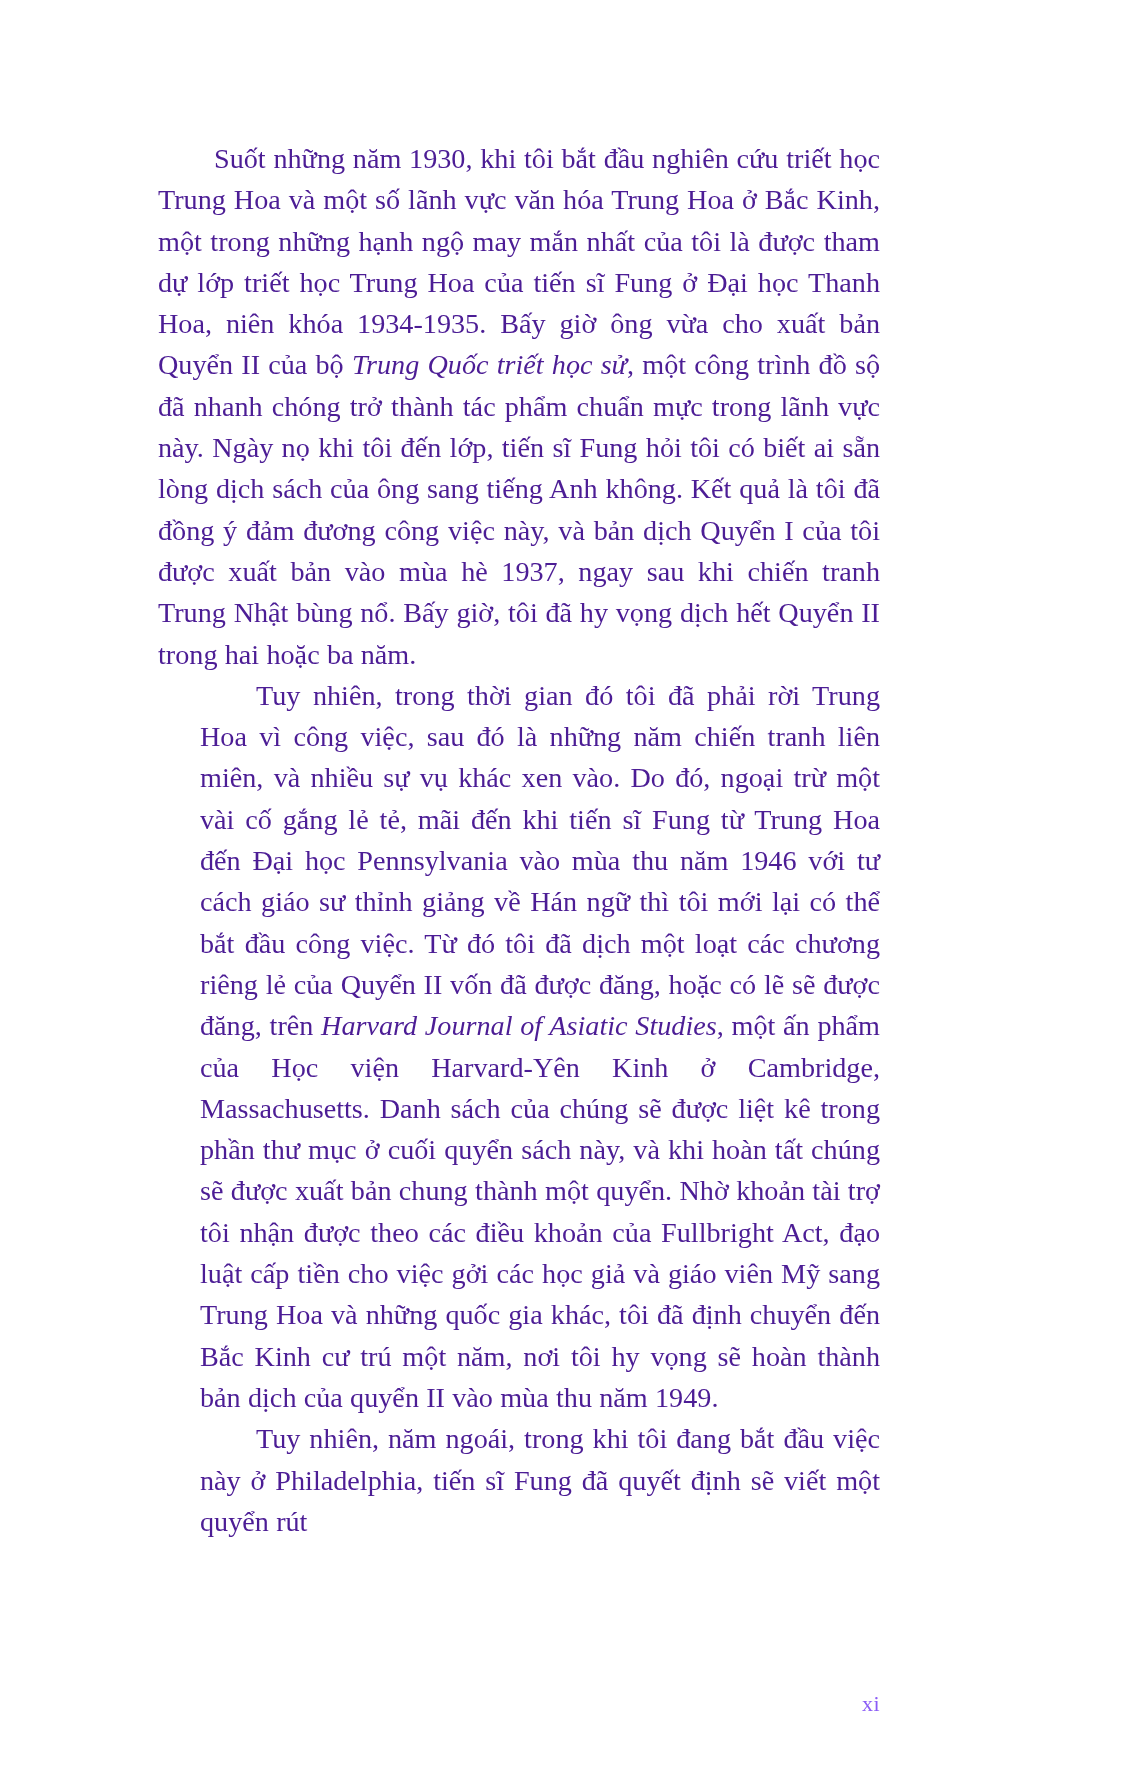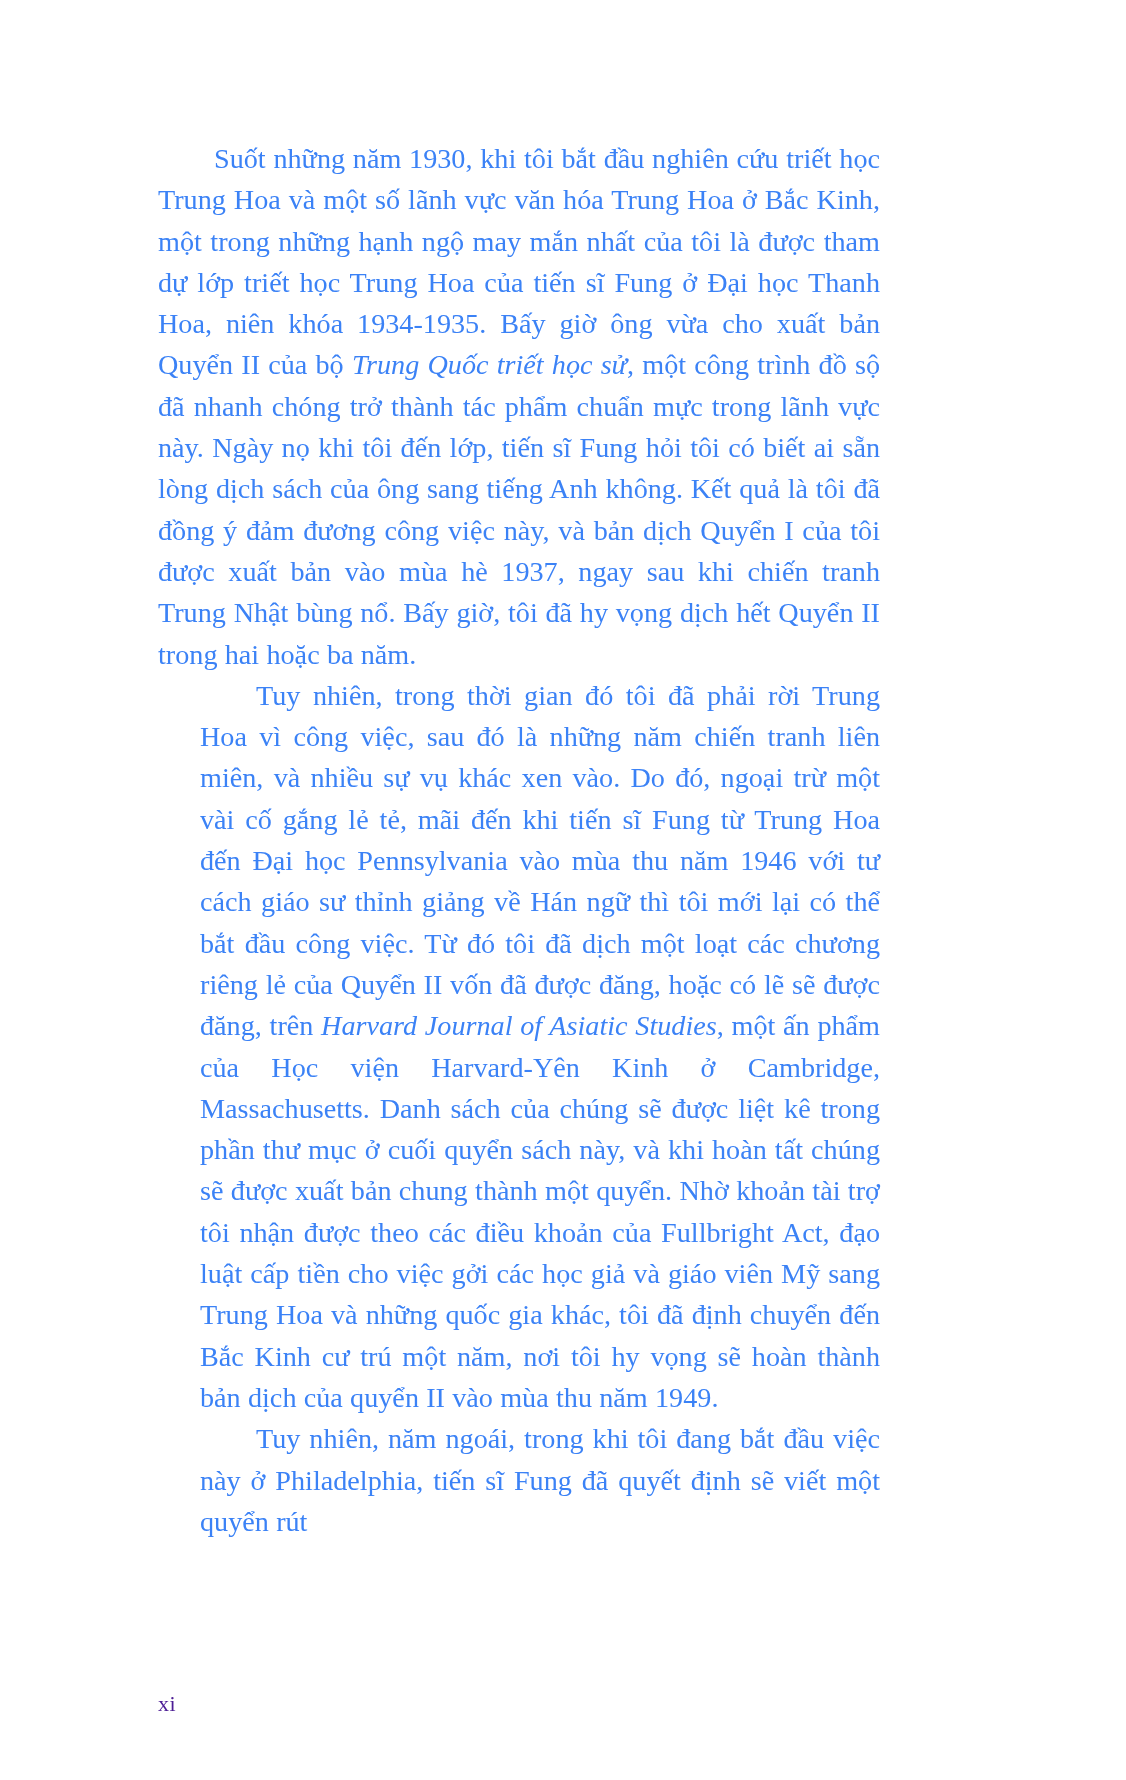--- a/index.html
+++ b/index.html
@@ -45,40 +45,41 @@
     left: 158px;
     width: 722px;
   }
   .para {
     margin: 0 0 0 0;
     text-indent: 56px;
     text-align: justify;
     text-justify: inter-word;
     font-size: 28.2px;
     line-height: 41.3px;
-    color: #3b82f6;
+    color: #4c1d95;
     hyphens: none;
     word-spacing: 0.2px;
   }
   .para + .para {
     margin-top: 0px;
     margin-left: 42px;
   }
   .para em, .para .it {
     font-style: italic;
   }
 
   
   .folio {
     position: absolute;
     bottom: 63px;
     left: 158px;
     width: 722px;
+    text-align: right;
     font-size: 22px;
-    color: #4c1d95;
+    color: #8b5cf6;
     letter-spacing: 0.5px;
   }
 </style>
 </head>
 <body>
 
 <div class="page">
 
 
   <div class="textblock">

